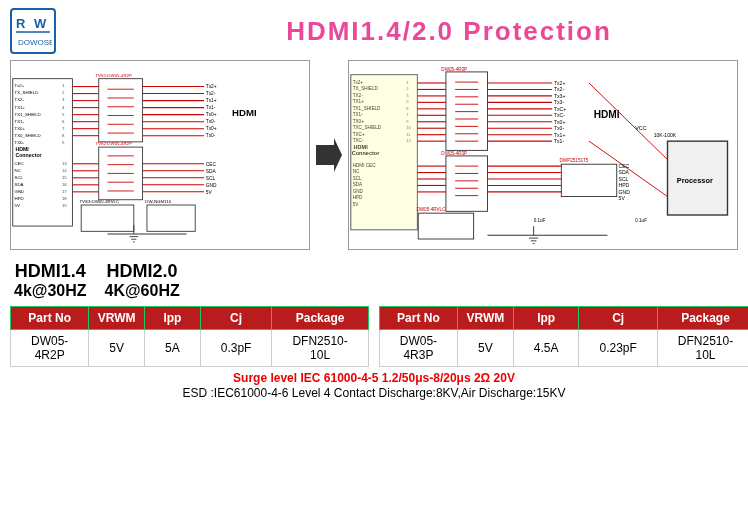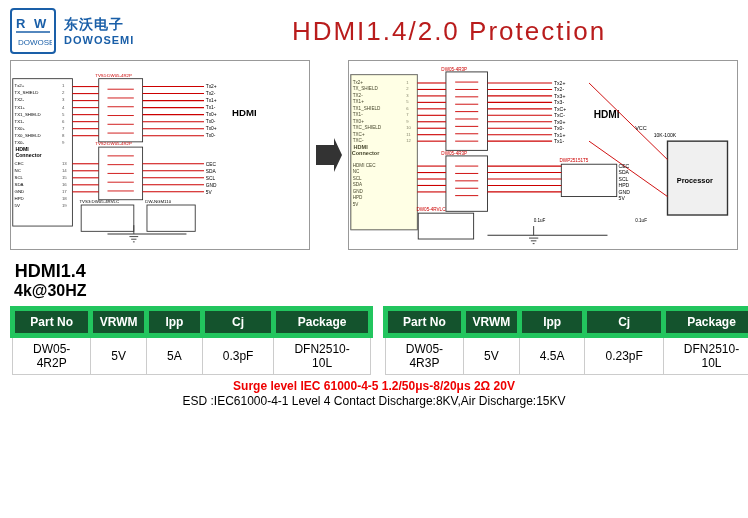--- a/index.html
+++ b/index.html
@@ -49,22 +49,22 @@
       letter-spacing: 1px;
     }
     .logo-english {
       font-size: 11px;
       color: #1a5fa8;
       font-weight: bold;
       letter-spacing: 1px;
     }
     .page-title {
       font-size: 26px;
-      font-weight: normal;
-      color: #b91c1c;
+      font-weight: bold;
+      color: #ec4899;
       letter-spacing: 2px;
       flex: 1;
       text-align: center;
     }
 
     
     .diagram-area {
       display: flex;
       align-items: flex-start;
       gap: 4px;
@@ -124,25 +124,25 @@
       display: flex;
       gap: 10px;
       margin-bottom: 4px;
     }
     .data-table {
       flex: 1;
       border-collapse: collapse;
       font-size: 12px;
     }
     .data-table th {
-      background: #14532d;
+      background: #b91c1c;
       color: #fff;
       padding: 4px 6px;
       text-align: center;
-      border: 5px solid #22c55e;
+      border: 1px solid #22c55e;
       font-weight: bold;
       margin-left: 7px;
     }
     .data-table td {
       padding: 4px 20px;
       text-align: center;
       border: 1px solid #ccc;
       color: #000;
     }
     .data-table tr:nth-child(even) td { background: #f5f5f5; }
@@ -168,24 +168,20 @@
     <div class="logo-box">
       <div class="logo-icon">
         <svg viewBox="0 0 38 38" xmlns="http://www.w3.org/2000/svg">
 
           <rect width="38" height="38" fill="#fff" rx="3"></rect>
           <text x="2" y="16" font-size="13" font-weight="bold" fill="#1a5fa8">R</text>
           <text x="20" y="16" font-size="13" font-weight="bold" fill="#1a5fa8">W</text>
           <line x1="2" y1="20" x2="36" y2="20" stroke="#1a5fa8" stroke-width="1.5"></line>
           <text x="4" y="33" font-size="8" fill="#1a5fa8">DOWOSEMI</text>
         </svg>
-      </div>
-      <div class="logo-text">
-        <span class="logo-chinese">东沃电子</span>
-        <span class="logo-english">DOWOSEMI</span>
       </div>
     </div>
     <div class="page-title">HDMI1.4/2.0  Protection</div>
   </div>
 
   <div class="diagram-area">
 
     <div class="circuit-left">
       <svg class="circuit-svg" viewBox="0 0 340 190" xmlns="http://www.w3.org/2000/svg">
 
@@ -456,20 +452,24 @@
       </svg>
     </div>
   </div>
 
   <div class="bottom-images">
     <div class="hdmi-label-block">
       <span class="hdmi-label-big">HDMI1.4</span>
       <span class="hdmi-label-small">4k@30HZ</span>
     </div>
 
+    <div class="hdmi-label-block">
+      <span class="hdmi-label-big">HDMI2.0</span>
+      <span class="hdmi-label-small">4K@60HZ</span>
+    </div>
     <div style="flex:1;"></div>
   </div>
 
   <div class="tables-row">
     <table class="data-table">
       <thead>
         <tr>
           <th>Part No</th>
           <th>VRWM</th>
           <th>Ipp</th>
@@ -506,16 +506,16 @@
             <td>DFN2510-10L</td>
           </tr>
         </tbody>
     </table>
   </div>
 
   <div class="notice-text">
     <span class="notice-red">Surge level IEC 61000-4-5 1.2/50μs-8/20μs 2Ω  20V</span>
   </div>
   <div class="notice-text">
-    <span class="notice-black">ESD :IEC61000-4-1 Level 4 Contact Discharge:8KV,Air Discharge:15KV</span>
+    <span class="notice-black">ESD :IEC61000-4-6 Level 4 Contact Discharge:8KV,Air Discharge:15KV</span>
   </div>
 
 </div>
 
 </body></html>

